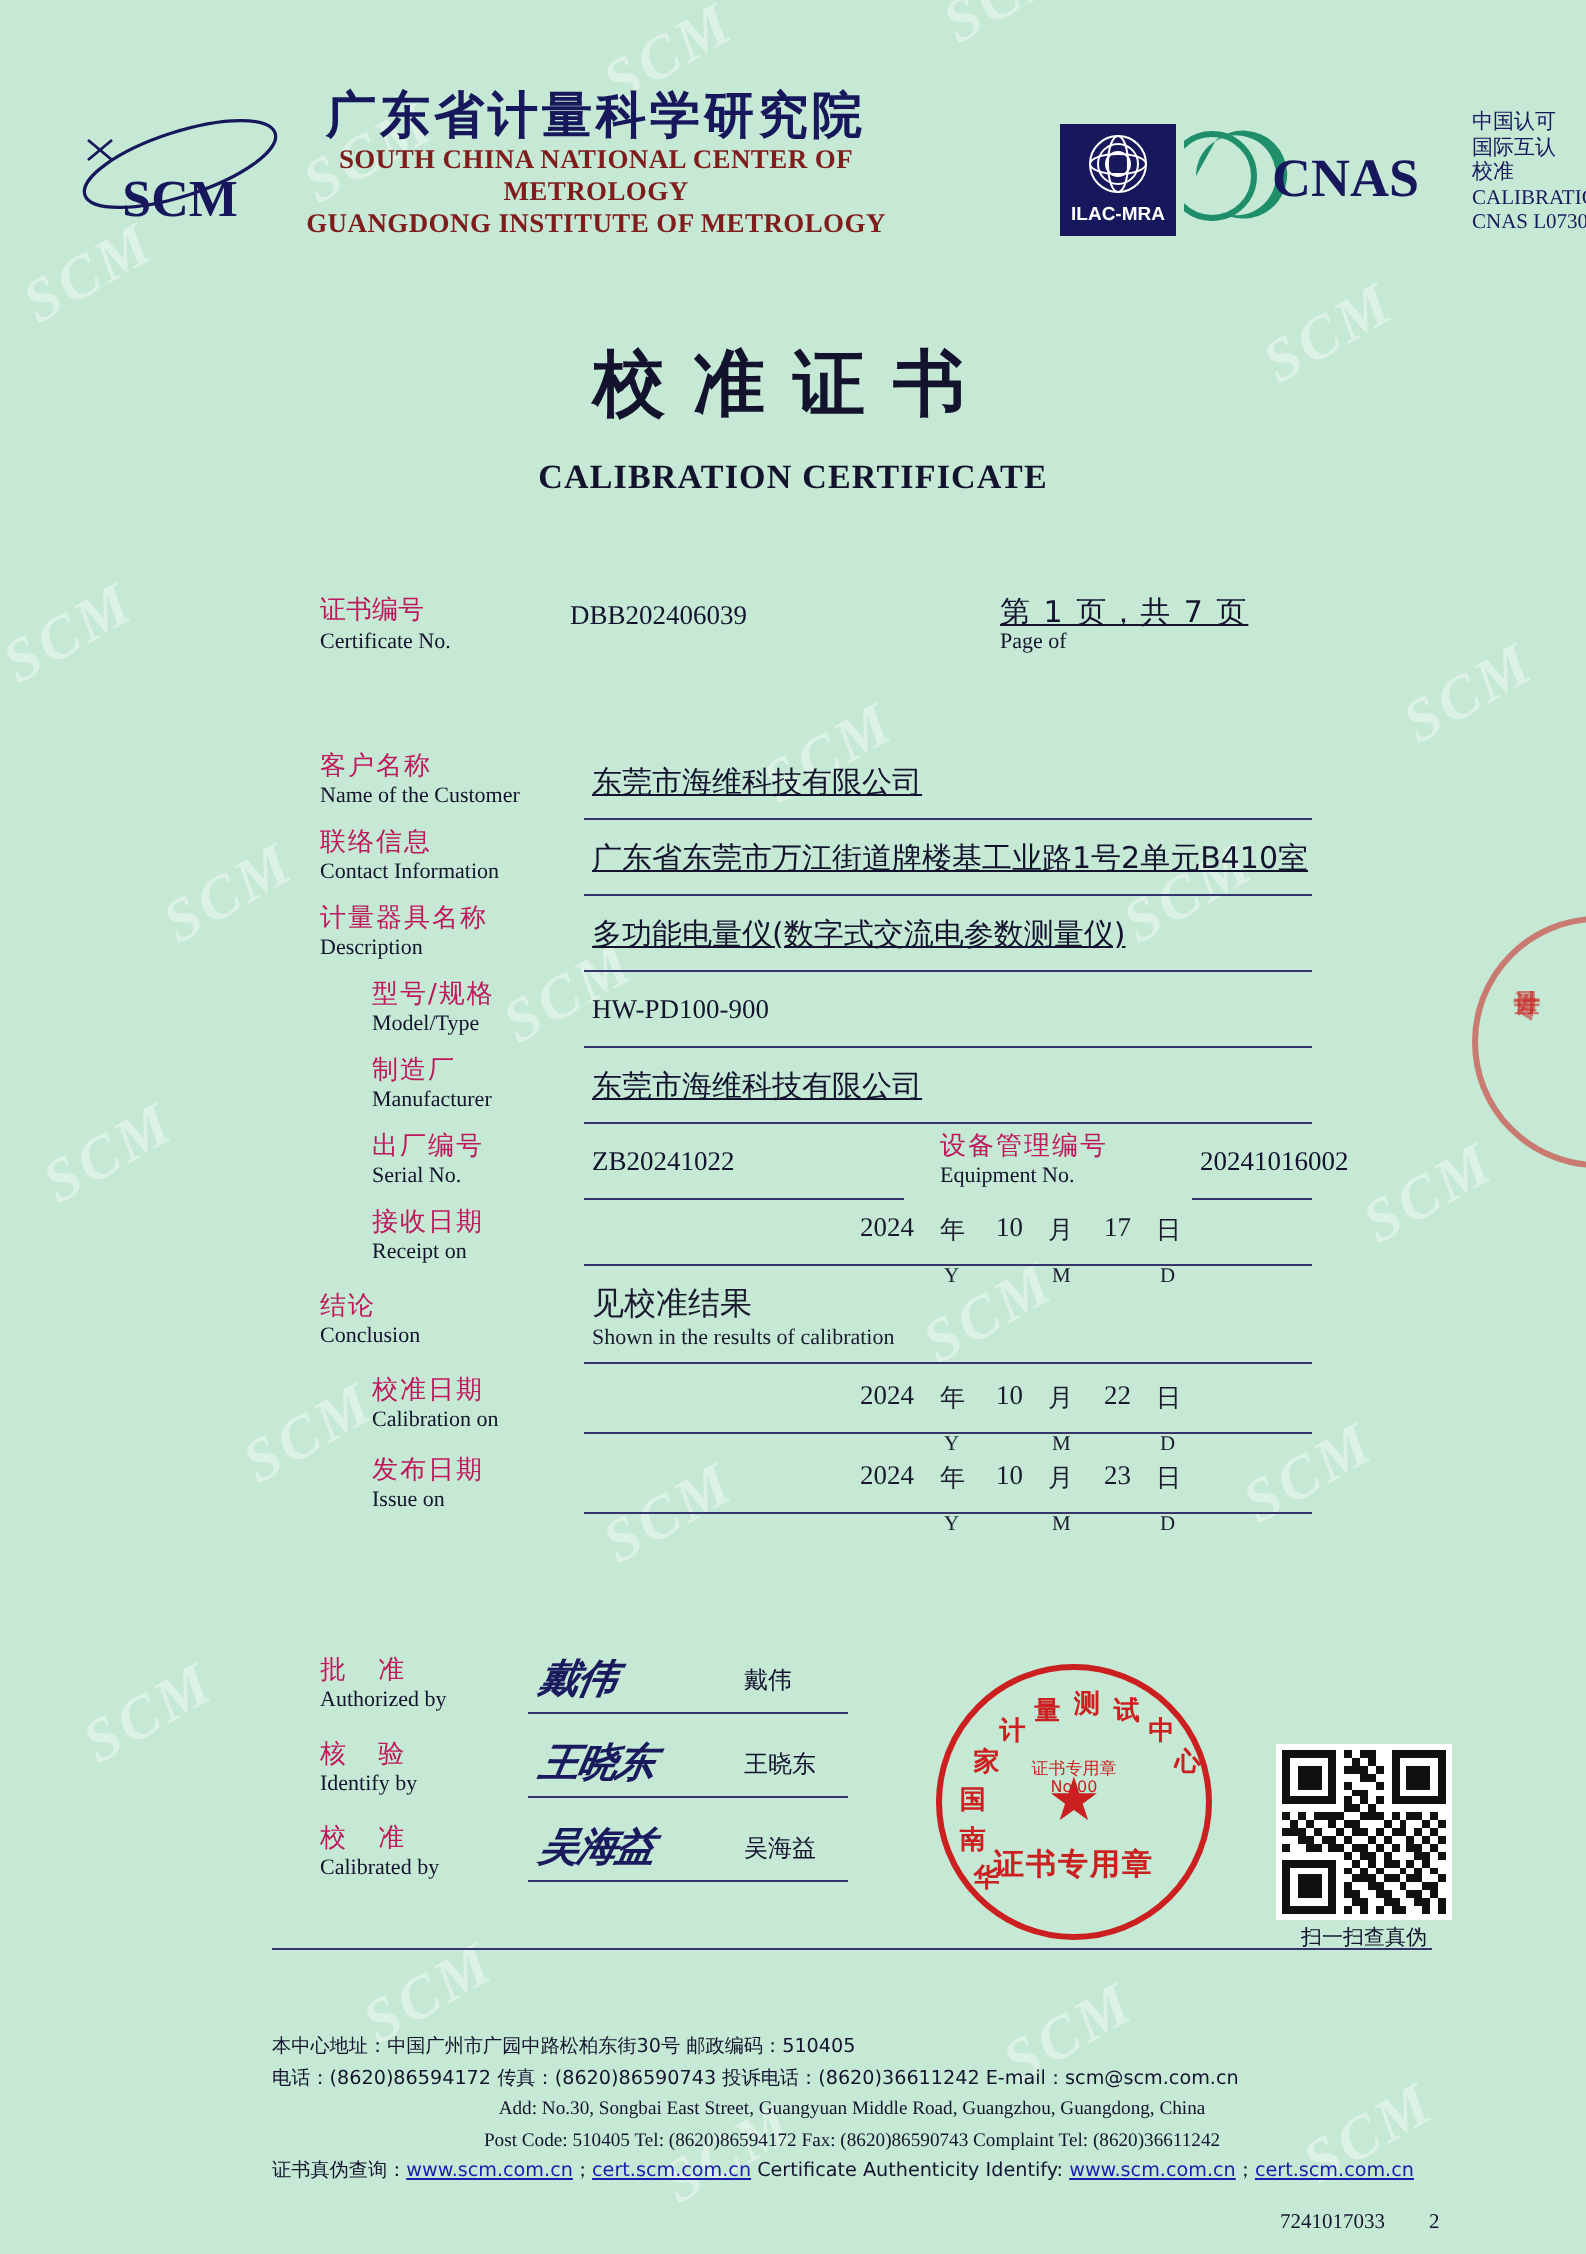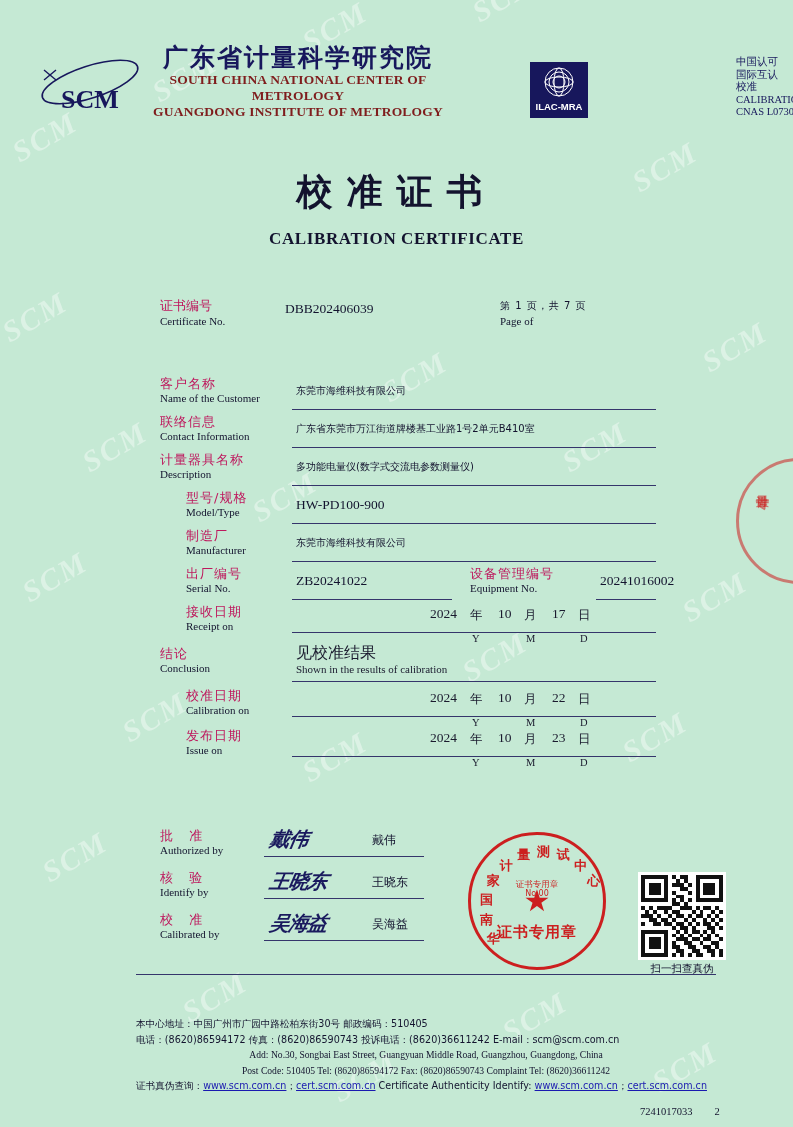--- a/index.html
+++ b/index.html
@@ -69,21 +69,21 @@
   .doc-title .en{
     margin-top:12px;
     font-family:"Liberation Serif", serif;
     font-weight:bold;font-size:17px;letter-spacing:0.6px;color:#13132e;
   }
   
   .cert-no-row{position:absolute;left:160px;top:298px;width:520px;height:36px;}
   .lbl-cn{font-family:"DejaVu Sans", sans-serif;font-size:13px;color:#be185d;}
   .lbl-en{font-family:"Liberation Serif", serif;font-size:11px;color:#13132e;}
   .val{font-family:"Liberation Serif", serif;font-size:13.5px;color:#13132e;}
-  .val-cn{font-family:"DejaVu Sans", sans-serif;font-size:10px;color:#13132e;}
+  .val-cn{font-family:"DejaVu Sans", sans-serif;font-size:15px;color:#13132e;text-decoration:underline;}
 
   .cn-label{position:absolute;left:0;top:0;}
   .cn-label .lbl-cn{display:block;line-height:16px;}
   .cn-label .lbl-en{display:block;line-height:14px;}
 
   .cert-val{position:absolute;left:125px;top:1px;}
   .page-block{position:absolute;left:340px;top:0;}
   .page-block .line1{display:block;line-height:16px;letter-spacing:1px;}
   .page-block .line2{display:block;line-height:14px;}
 
@@ -293,20 +293,27 @@
           <circle cx="29" cy="20" r="14"></circle>
           <circle cx="29" cy="20" r="10"></circle>
           <circle cx="29" cy="20" r="6"></circle>
           <ellipse cx="29" cy="20" rx="14" ry="5"></ellipse>
           <ellipse cx="29" cy="20" rx="5" ry="14"></ellipse>
         </g>
         <text x="29" y="48" text-anchor="middle" font-family="Liberation Sans, sans-serif" font-size="9.5" font-weight="bold" fill="#ffffff">ILAC-MRA</text>
       </svg>
     </div>
 
+    <div class="cnas">
+      <svg width="140" height="52" viewBox="0 0 140 52">
+        <path d="M6 26 a20 20 0 1 1 12 18 a22 22 0 1 0 -2 -36 z" fill="#1e8f6a"></path>
+        <circle cx="14" cy="26" r="21" fill="none" stroke="#1e8f6a" stroke-width="3"></circle>
+        <text x="44" y="36" font-family="Liberation Serif, serif" font-size="27" font-weight="bold" fill="#17175c">CNAS</text>
+      </svg>
+    </div>
 
     <div class="cnas-text">
       <div>中国认可</div>
       <div>国际互认</div>
       <div>校准</div>
       <div>CALIBRATION</div>
       <div>CNAS  L0730</div>
     </div>
   </div>
 

